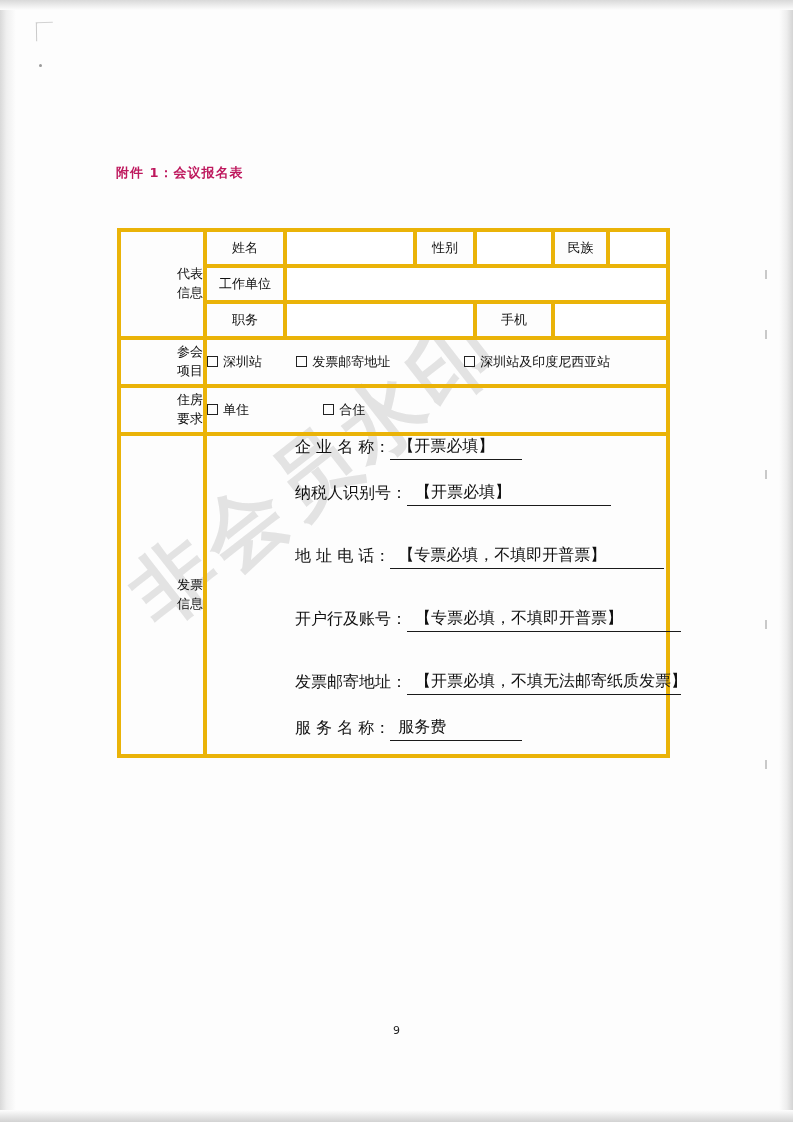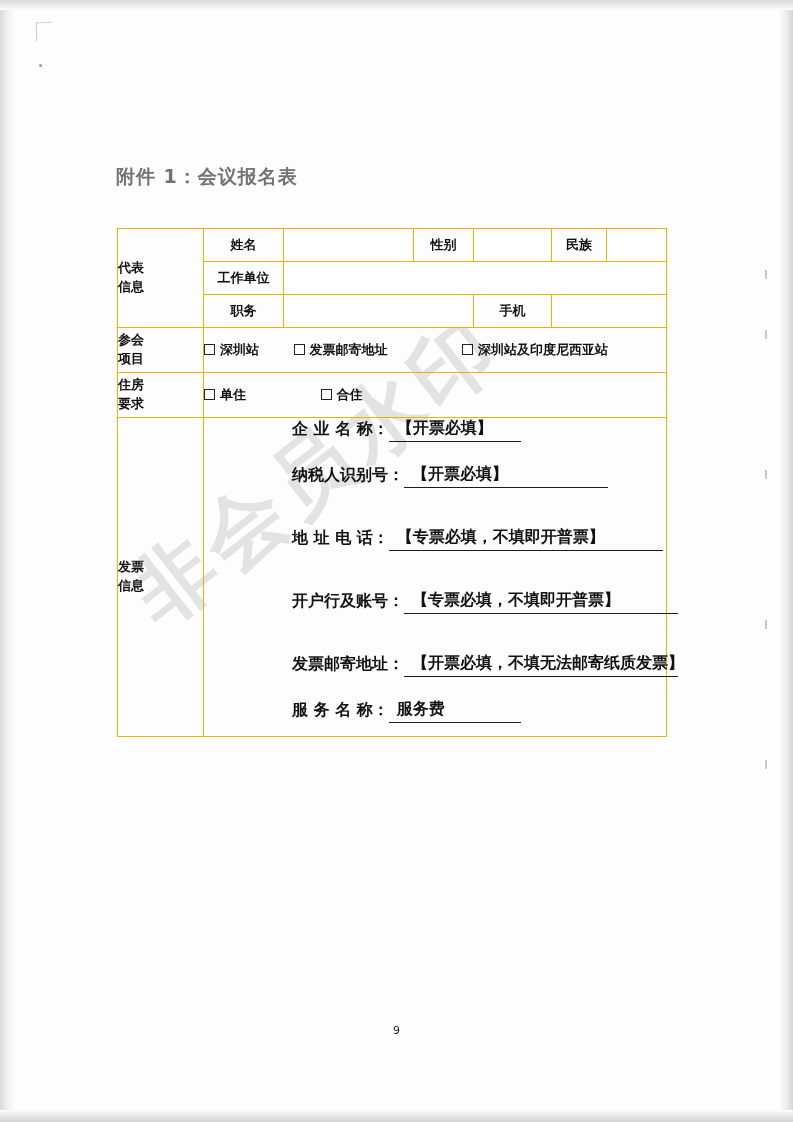--- a/index.html
+++ b/index.html
@@ -83,46 +83,45 @@
     white-space: nowrap;
     opacity: .95;
     text-align: center;
   }
 
   .title {
     position: absolute;
     left: 116px;
     top: 164px;
     font-family: "DejaVu Sans", sans-serif;
-    font-size: 19px;
+    font-size: 13px;
     font-weight: 700;
-    color: #737373;
+    color: #be185d;
     letter-spacing: 1px;
   }
 
   
   .form-table {
     position: absolute;
     left: 117px;
     top: 228px;
     width: 549px;
     border-collapse: collapse;
     table-layout: fixed;
   }
   .form-table td {
-    border: 1px solid #eab308;
+    border: 4px solid #eab308;
     font-family: "DejaVu Sans", sans-serif;
     font-size: 13px;
     color: #111;
     padding: 0;
     vertical-align: middle;
-    font-weight: bold;
   }
   .rowlabel {
-    text-align: left;
+    text-align: right;
     line-height: 1.45;
     font-size: 13.5px;
     white-space: pre-line;
   }
   .cellline {
     text-align: center;
     height: 32px;
   }
   .blank {
     background: #fff;

